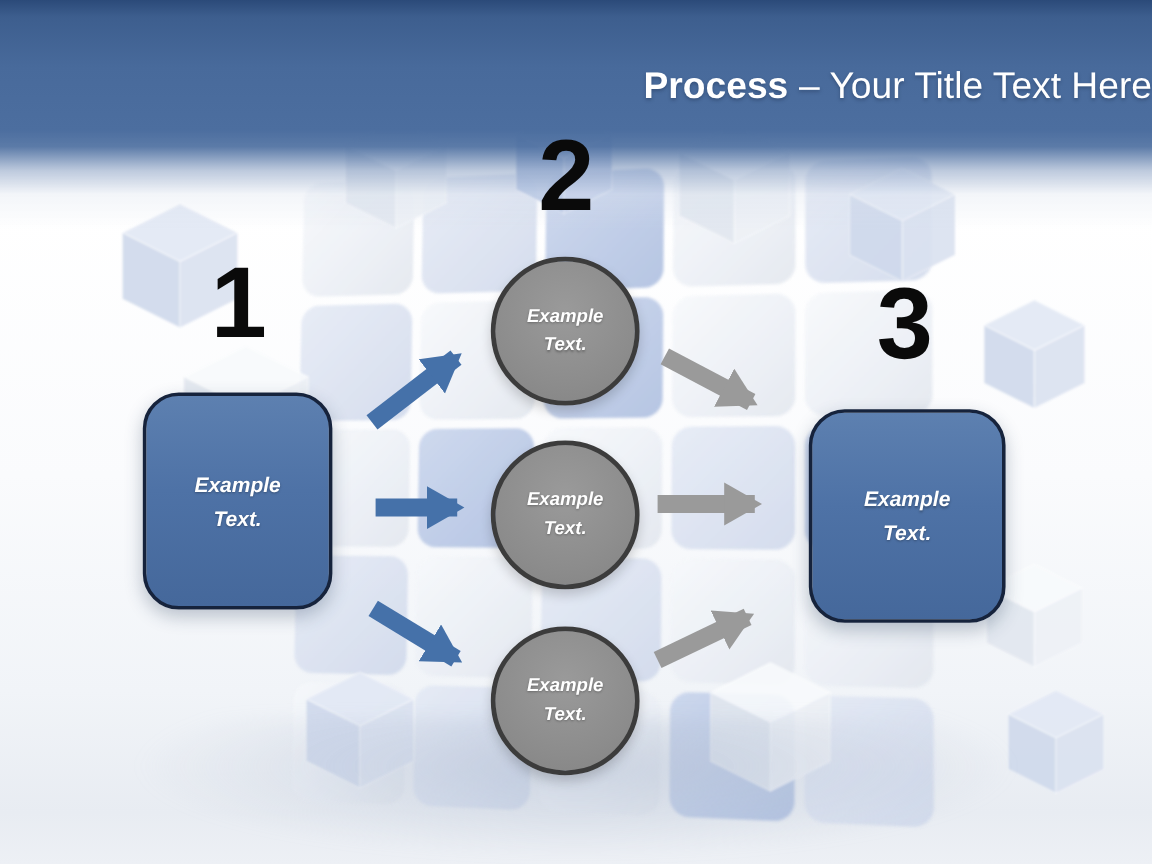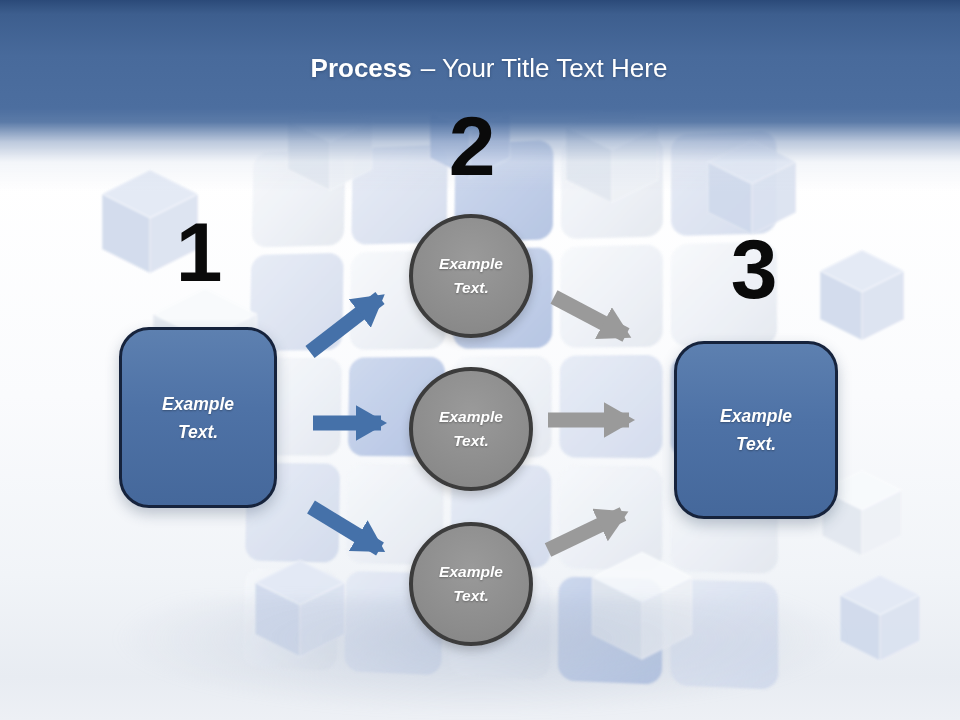--- a/index.html
+++ b/index.html
@@ -28,21 +28,21 @@
   
   .header-band{
     position:absolute;left:0;top:0;right:0;height:200px;z-index:2;
     background:linear-gradient(180deg,
       #2b4a79 0%,#3d5e8e 7%,#486a9b 28%,#4c6e9f 54%,
       rgba(77,111,160,.92) 61%,rgba(134,157,193,.55) 71%,
       rgba(216,224,237,.30) 81%,rgba(255,255,255,0) 96%);
   }
   .slide-title{
     position:absolute;left:18px;right:0;top:54px;z-index:3;margin:0;
-    text-align:center;color:#ffffff;font-size:26px;font-weight:400;line-height:1.15;
+    text-align:right;color:#ffffff;font-size:31px;font-weight:400;line-height:1.15;
     text-shadow:0 1px 3px rgba(20,35,60,.35);
   }
   .slide-title .t-bold{font-weight:700;}
   .slide-title .t-rest{margin-left:9px;font-weight:400;}
   
   .num{
     position:absolute;z-index:3;width:104px;text-align:center;
     font-size:84px;font-weight:700;line-height:1;color:#0a0a0a;
   }
   .num1{left:147px;top:210px;}

